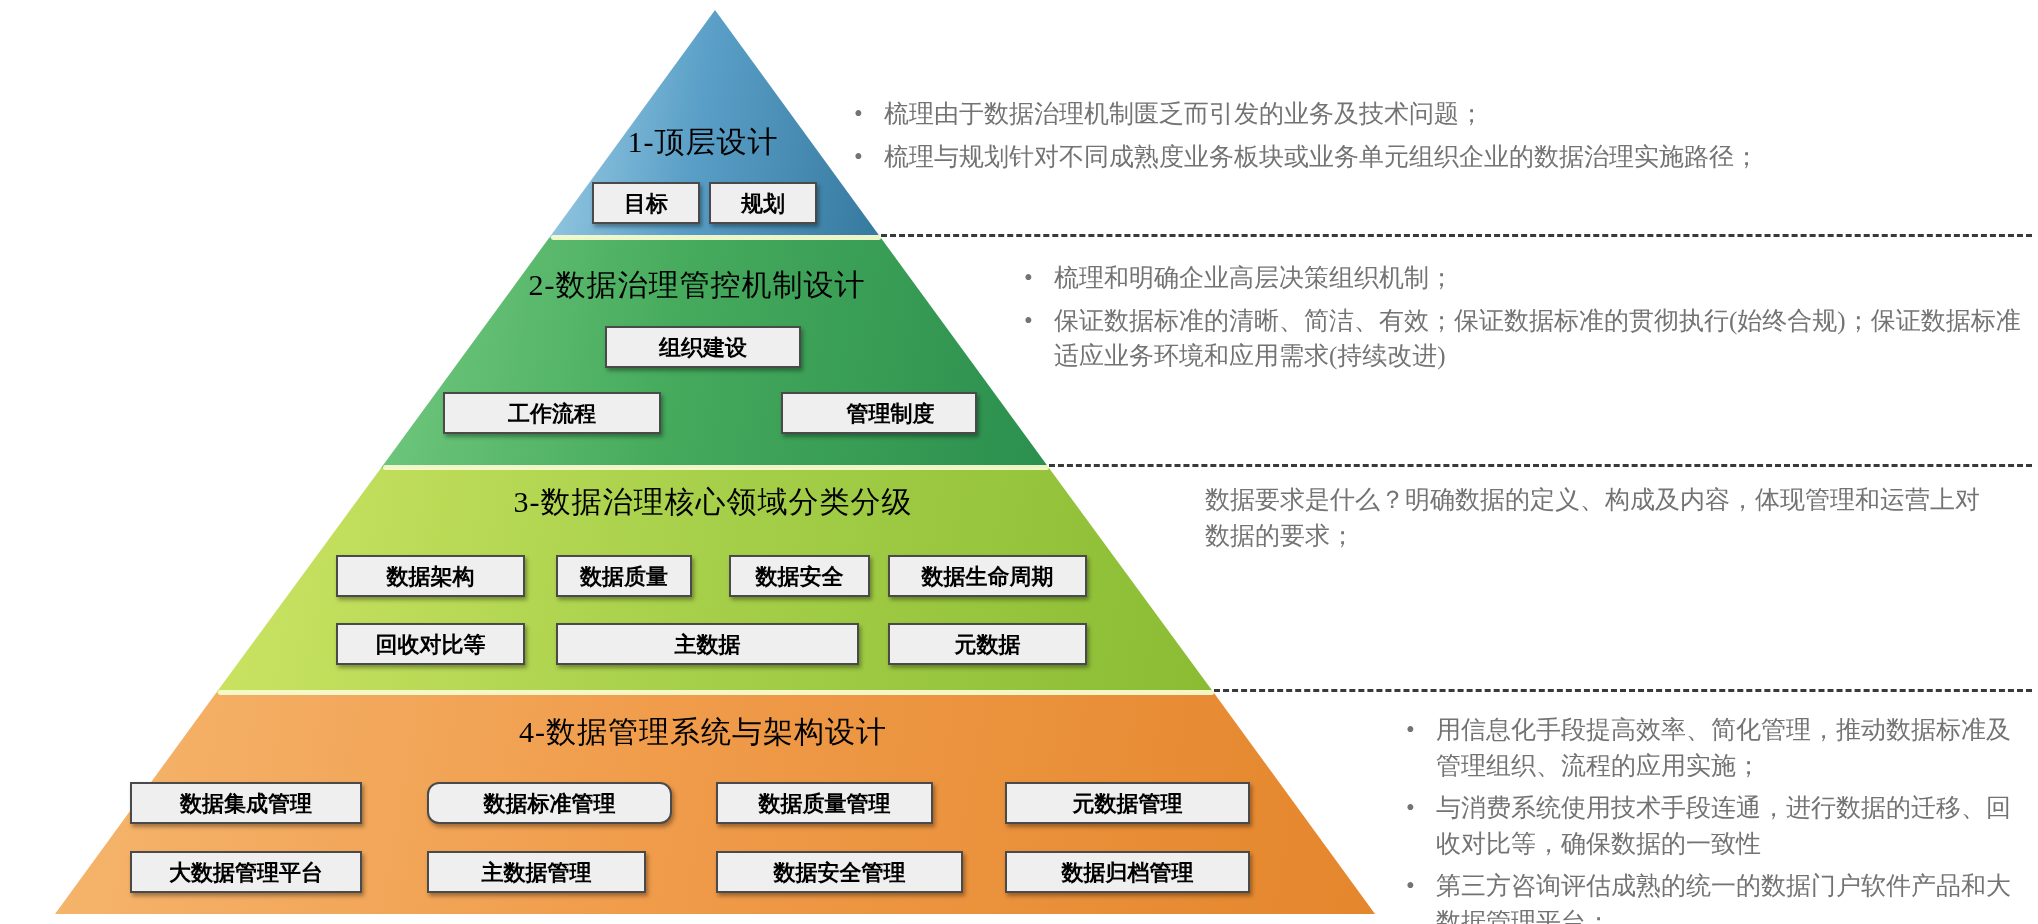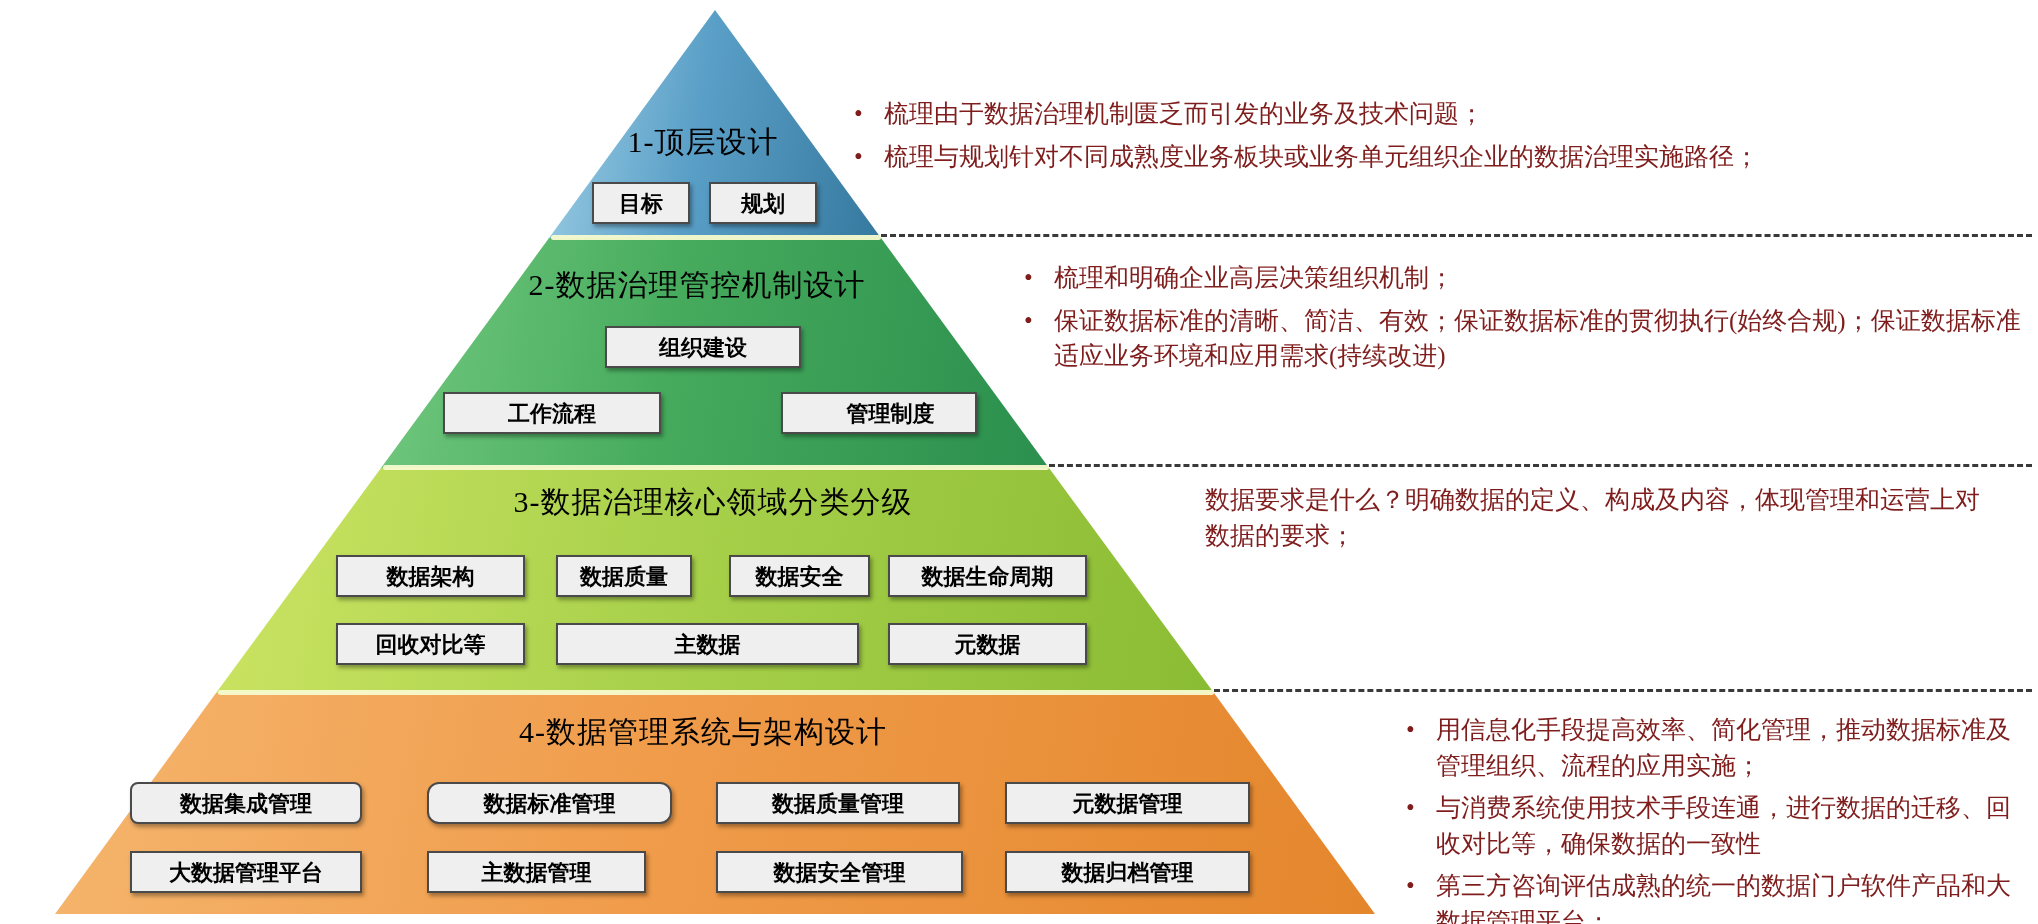--- a/index.html
+++ b/index.html
@@ -60,21 +60,21 @@
     box-shadow: 2px 3px 4px rgba(0,0,0,0.35);
     text-align: center;
     font-size: 22px;
     font-weight: 600;
     color: #000;
   }
   .ann {
     position: absolute;
     font-size: 25px;
     line-height: 1.42;
-    color: #7f1d1d;
+    color: #737373;
   }
   .bullet-item { position: relative; padding-left: 36px; margin-bottom: 7px; }
   .bullet-item::before {
     content: "\2022";
     position: absolute; left: 6px; top: 0;
     font-size: 25px;
   }
   .note { padding-left: 0; }
 </style>
 </head>
@@ -89,41 +89,41 @@
 
   <div class="sep" style="left:551px; top:235px; width:330px;"></div>
   <div class="sep" style="left:383px; top:465px; width:666px;"></div>
   <div class="sep" style="left:218px; top:690px; width:996px;"></div>
 
   <div class="dash" style="left:881px; top:234px; width:1151px;"></div>
   <div class="dash" style="left:1049px; top:464px; width:983px;"></div>
   <div class="dash" style="left:1214px; top:689px; width:818px;"></div>
 
   <div class="ptitle" style="left:553px; top:122px; width:300px;">1-顶层设计</div>
-  <div class="pbox" style="left:592px; top:182px; width:98px;">目标</div>
+  <div class="pbox" style="left:592px; top:182px; width:108px;">目标</div>
   <div class="pbox" style="left:709px; top:182px; width:108px;">规划</div>
 
   <div class="ptitle" style="left:447px; top:265px; width:500px;">2-数据治理管控机制设计</div>
   <div class="pbox" style="left:605px; top:326px; width:196px;">组织建设</div>
   <div class="pbox" style="left:443px; top:392px; width:218px;">工作流程</div>
   <div class="pbox" style="left:781px; top:392px; width:196px;padding-left:23px;">管理制度</div>
 
   <div class="ptitle" style="left:413px; top:482px; width:600px;">3-数据治理核心领域分类分级</div>
   <div class="pbox" style="left:336px; top:555px; width:189px;">数据架构</div>
   <div class="pbox" style="left:556px; top:555px; width:136px;">数据质量</div>
   <div class="pbox" style="left:729px; top:555px; width:141px;">数据安全</div>
   <div class="pbox" style="left:888px; top:555px; width:199px;">数据生命周期</div>
   <div class="pbox" style="left:336px; top:623px; width:189px;">回收对比等</div>
   <div class="pbox" style="left:556px; top:623px; width:303px;">主数据</div>
   <div class="pbox" style="left:888px; top:623px; width:199px;">元数据</div>
 
   <div class="ptitle" style="left:423px; top:712px; width:560px;">4-数据管理系统与架构设计</div>
-  <div class="pbox" style="left:130px; top:782px; width:232px;border-radius:8px;">数据集成管理</div>
+  <div class="pbox" style="left:130px; top:782px; width:232px;">数据集成管理</div>
   <div class="pbox" style="left:427px; top:782px; width:245px;border-radius:12px;">数据标准管理</div>
-  <div class="pbox" style="left:716px; top:782px; width:244px;">数据质量管理</div>
+  <div class="pbox" style="left:716px; top:782px; width:217px;">数据质量管理</div>
   <div class="pbox" style="left:1005px; top:782px; width:245px;">元数据管理</div>
   <div class="pbox" style="left:130px; top:851px; width:232px;">大数据管理平台</div>
   <div class="pbox" style="left:427px; top:851px; width:219px;">主数据管理</div>
   <div class="pbox" style="left:716px; top:851px; width:247px;">数据安全管理</div>
   <div class="pbox" style="left:1005px; top:851px; width:245px;">数据归档管理</div>
 
   <div class="ann" style="left:848px; top:96px; width:1180px;">
     <div class="bullet-item"><span>梳理由于数据治理机制匮乏而引发的业务及技术问题；</span></div>
     <div class="bullet-item"><span>梳理与规划针对不同成熟度业务板块或业务单元组织企业的数据治理实施路径；</span></div>
   </div>

